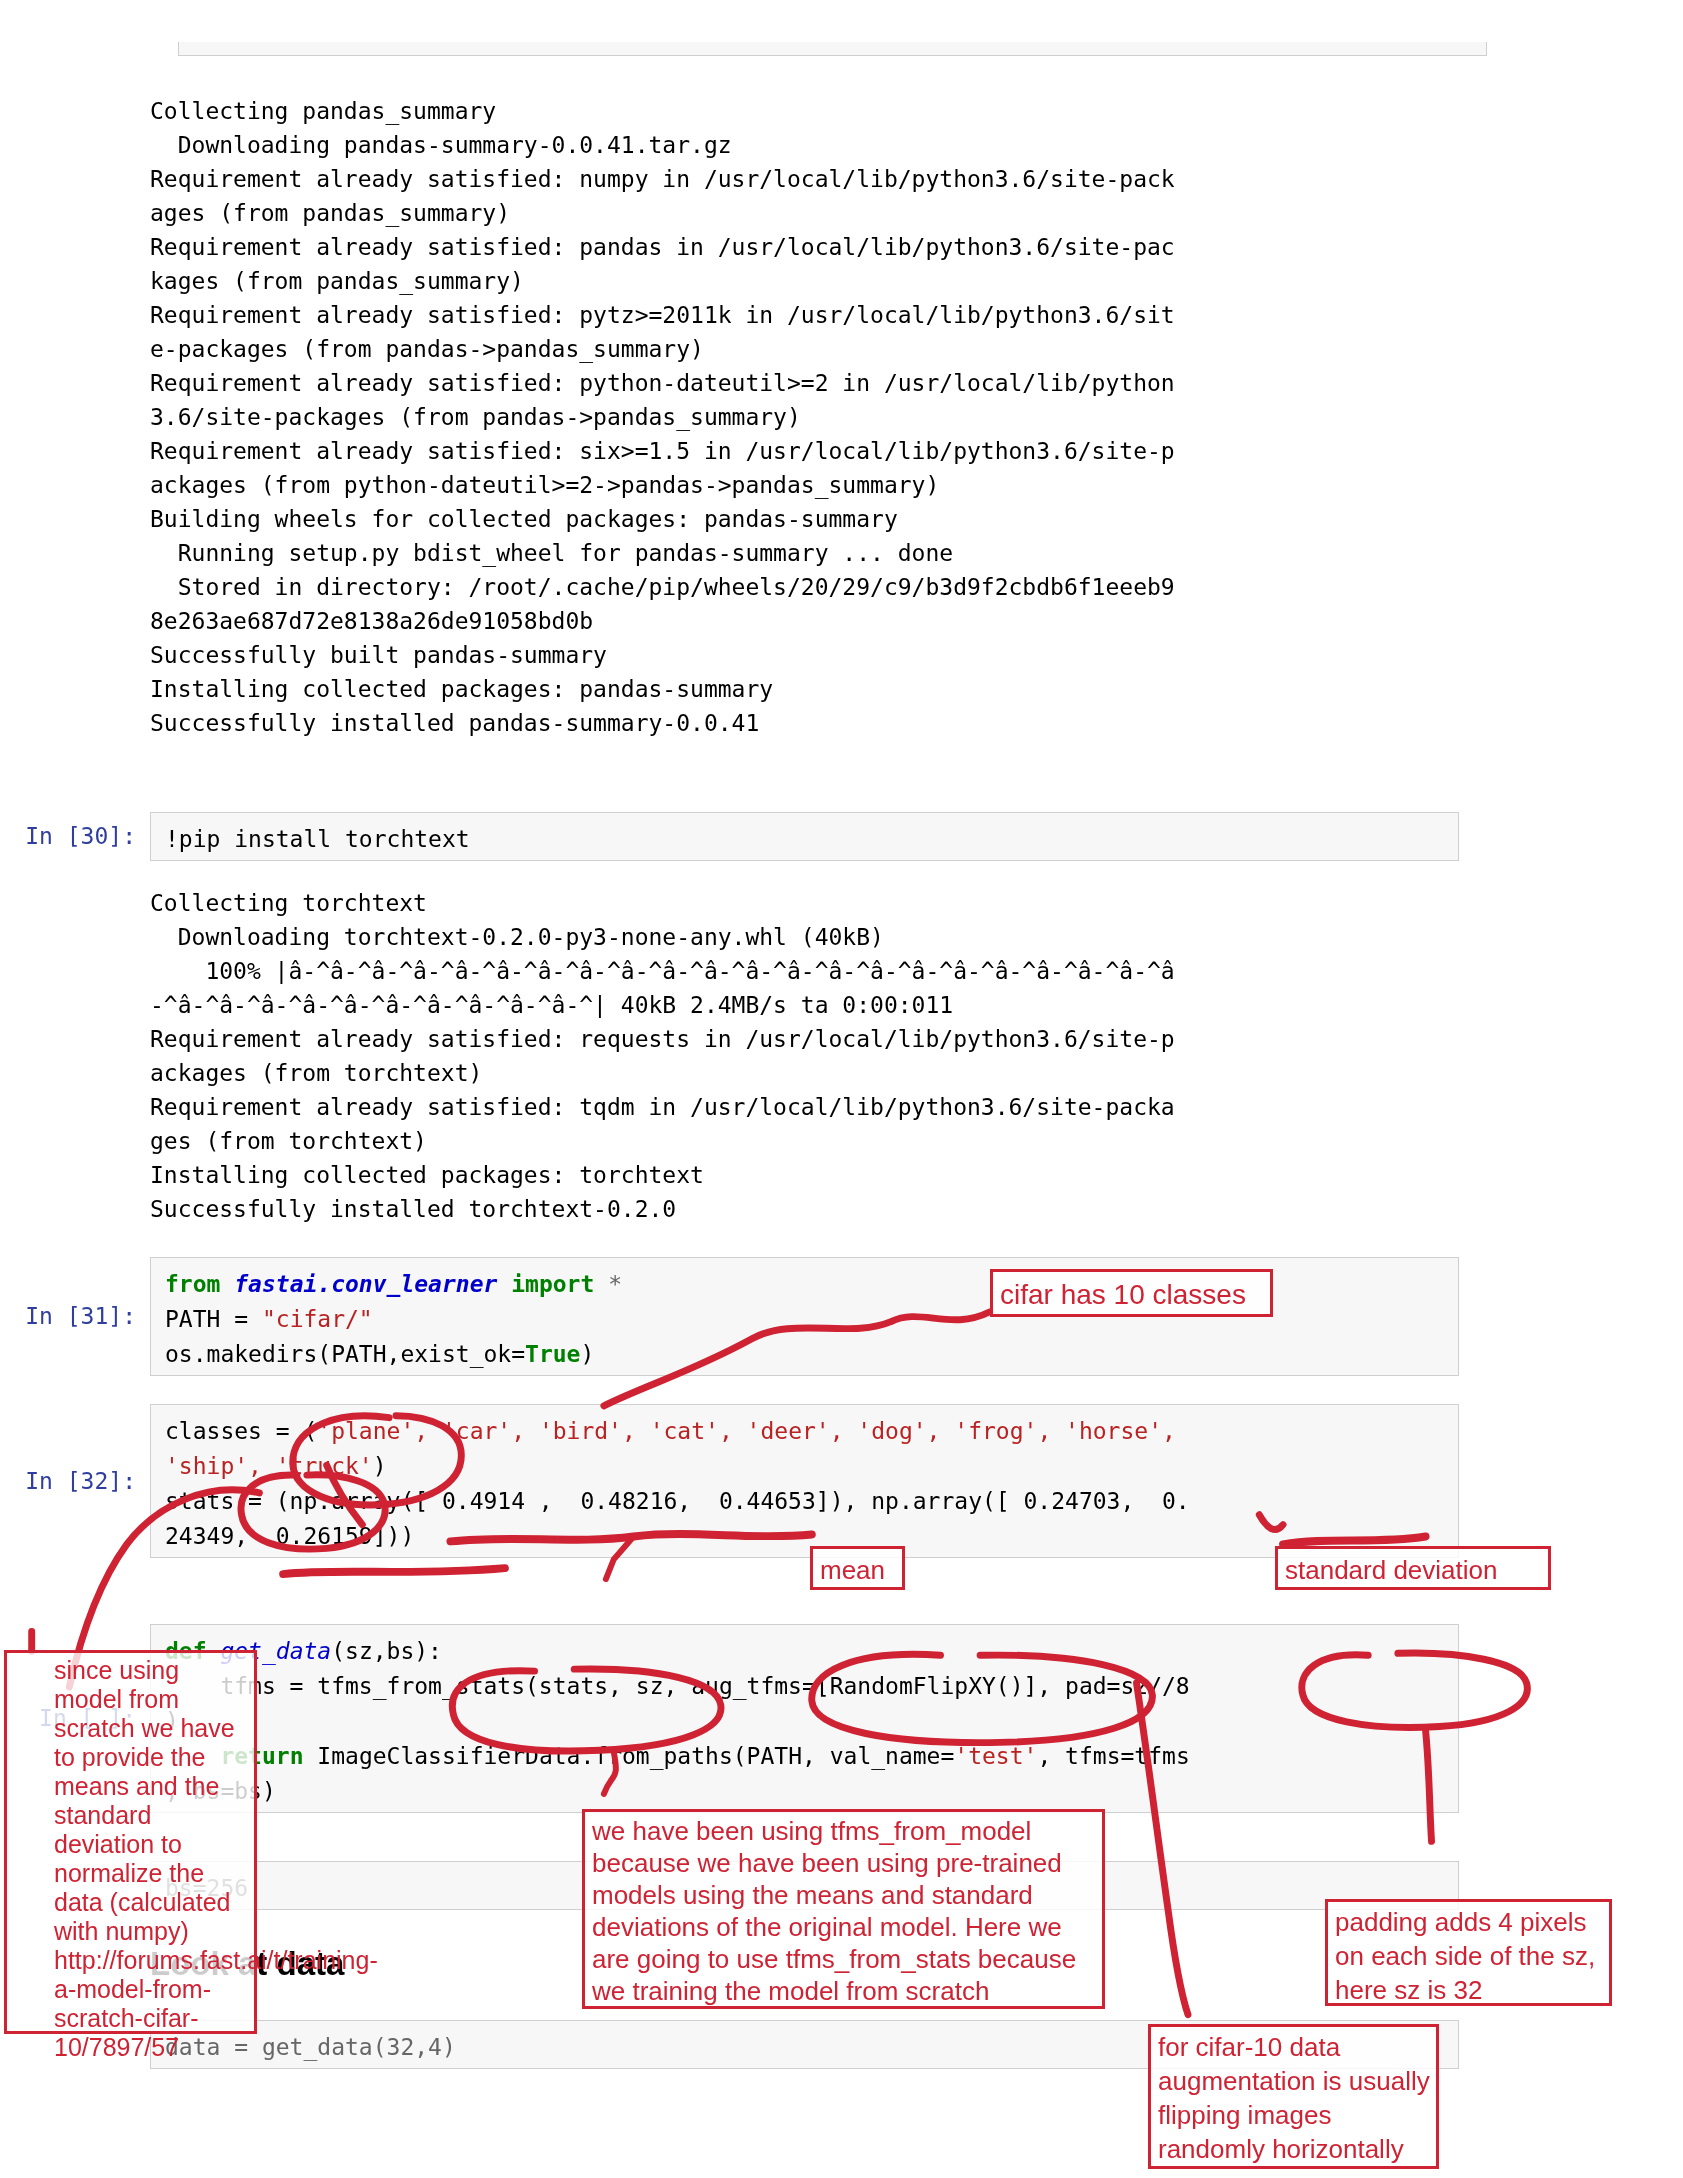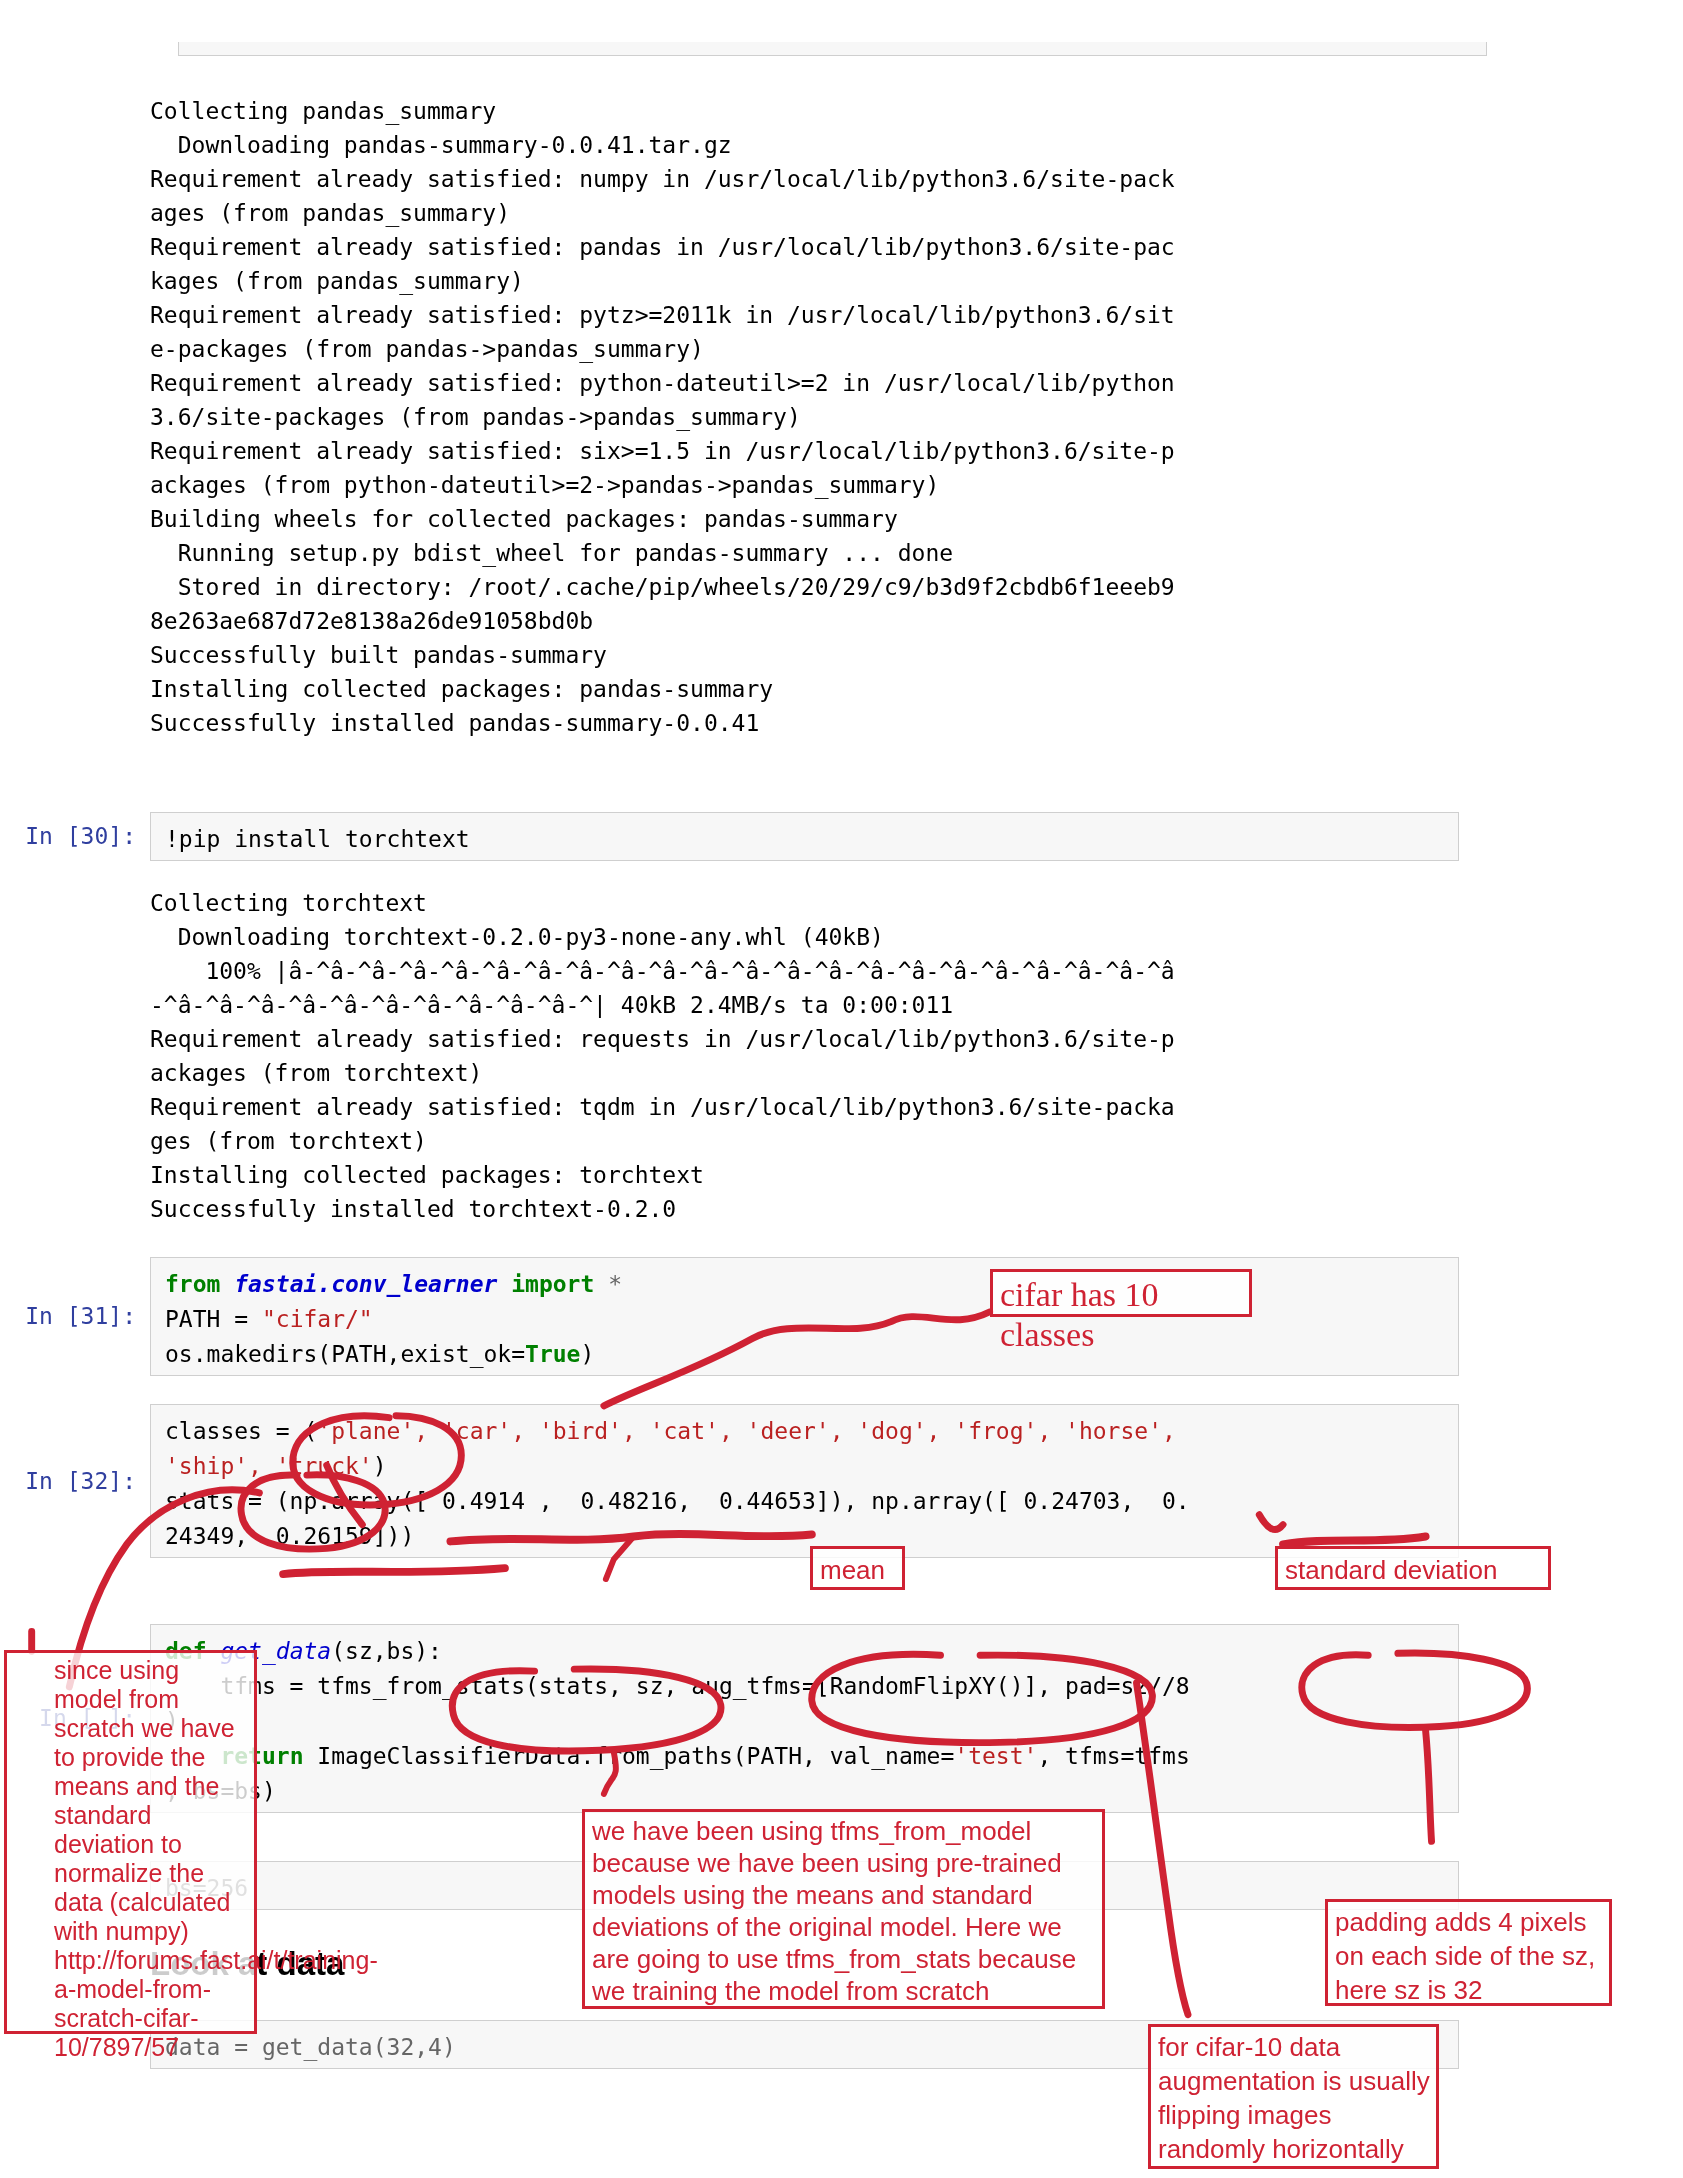--- a/index.html
+++ b/index.html
@@ -229,21 +229,21 @@
 
   <path d="M1382,1672 C1330,1668 1310,1690 1316,1712 C1322,1738 1382,1748 1454,1744 C1518,1740 1548,1722 1542,1700 C1536,1678 1476,1668 1412,1670" stroke-width="7" stroke-linecap="round"></path>
 
   <path d="M1440,1748 C1444,1790 1444,1830 1446,1860" stroke-width="7" stroke-linecap="round"></path>
 
   <path d="M32,1648 L32,1668" stroke-width="7" stroke-linecap="round"></path>
 </svg>
 
 <div id="annotations">
 
-  <div class="ann-box" style="left:990px; top:1269px; width:262px; height:48px; font-size:34px; line-height:40px;font-family:Liberation Serif, serif;">cifar has 10 classes</div>
+  <div class="ann-box" style="left:990px; top:1269px; width:283px; height:48px; font-size:28px; line-height:40px;">cifar has 10 classes</div>
 
   <div class="ann-box" style="left:810px; top:1546px; width:95px; height:44px; font-size:26px; line-height:36px;">mean</div>
 
   <div class="ann-box" style="left:1275px; top:1546px; width:276px; height:44px; font-size:26px; line-height:36px;">standard deviation</div>
 
   <div class="ann-box" style="left:4px; top:1650px; width:253px; height:384px;padding-left:47px;">since using model from scratch we have to provide the means and the standard deviation to normalize the data (calculated with numpy) http://forums.fast.ai/t/training-a-model-from-scratch-cifar-10/7897/57</div>
 
   <div class="ann-box" style="left:582px; top:1809px; width:523px; height:200px; font-size:26px; line-height:32px;">we have been using tfms_from_model because we have been using pre-trained models using the means and standard deviations of the original model.  Here we are going to use tfms_from_stats because we training the model from scratch</div>
 
   <div class="ann-box" style="left:1325px; top:1859px; width:287px; height:107px; font-size:26px; line-height:34px;margin-top:40px;">padding adds 4 pixels on each side of the sz, here sz is 32</div>

